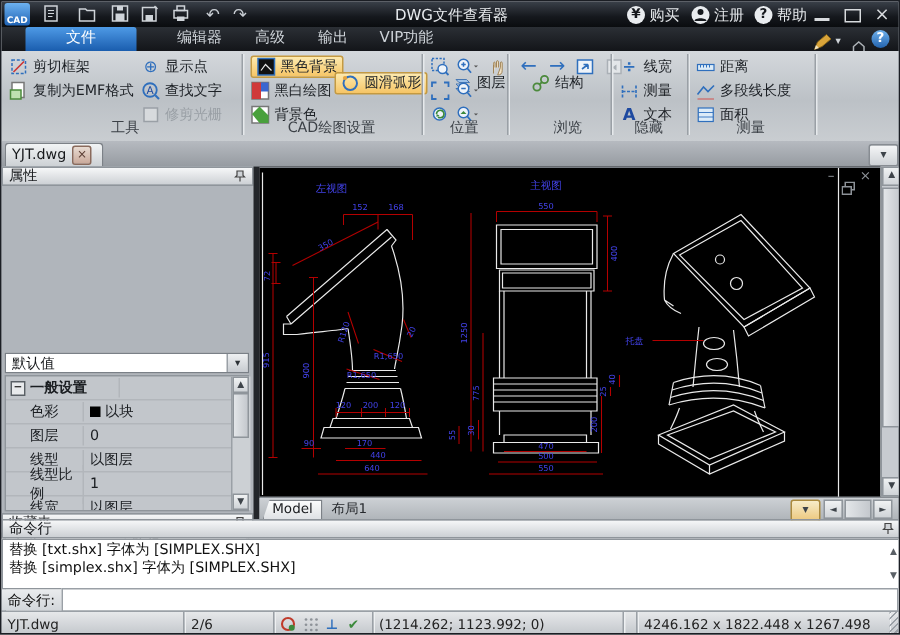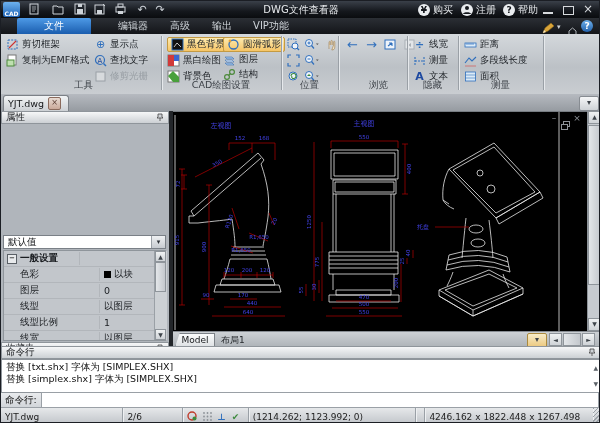--- a/index.html
+++ b/index.html
@@ -48,21 +48,21 @@
   
   .phead{height:13px;background:linear-gradient(#f6f7f8,#ccd0d4);border:1px solid #8f959b;
     font-size:9.5px;color:#17191c;display:flex;align-items:center;padding:0 4px;justify-content:space-between;box-sizing:border-box;}
   #combo{left:2px;top:124px;width:163px;height:14px;background:#fff;border:1px solid #7a8087;
     font-size:9.5px;color:#16181b;display:flex;align-items:center;justify-content:space-between;
     padding-left:4px;box-sizing:border-box;}
   #combo .drop{width:13px;height:12px;background:linear-gradient(#eef0f2,#c7cbd0);border-left:1px solid #9aa0a6;
     font-size:7px;text-align:center;line-height:12px;color:#2c3136;}
   #propgrid{left:2px;top:139px;width:163px;height:91px;background:#c2c6cb;border:1px solid #8f959b;box-sizing:border-box;overflow:hidden;}
   .prow{height:15px;display:flex;font-size:9.5px;color:#1a1d21;border-bottom:1px solid #b2b6bb;align-items:center;}
-  .prow .nm{width:96px;padding-left:16px;box-sizing:border-box;border-right:1px solid #b2b6bb;}
+  .prow .nm{width:52px;padding-left:16px;box-sizing:border-box;border-right:1px solid #b2b6bb;}
   .prow .vl{flex:1;padding-left:4px;display:flex;align-items:center;gap:3px;}
   .prow.group .nm{padding-left:3px;font-weight:bold;width:76px;display:flex;align-items:center;gap:3px;}
   .collapse-box{width:8px;height:8px;border:1px solid #5a6066;background:#e8eaec;font-size:7px;line-height:7px;text-align:center;color:#222;}
   .swatch{width:7px;height:7px;background:#000;display:inline-block;}
   .vscroll{background:#ccd0d4;border-left:1px solid #9aa0a6;}
   .sarrow{width:11px;height:11px;background:linear-gradient(#f0f2f3,#cfd3d7);border:1px solid #8f959b;
     font-size:6px;text-align:center;line-height:10px;color:#3e444a;box-sizing:border-box;}
   .sthumb{background:linear-gradient(90deg,#e3e6e9,#c4c8cd);border:1px solid #8f959b;box-sizing:border-box;}
   #favlist{left:2px;top:258px;width:163px;height:83px;background:#fdfdfd;border:1px solid #8f959b;box-sizing:border-box;}
   #favcols{left:2px;top:245px;width:163px;height:13px;display:flex;font-size:9.5px;color:#26292d;
@@ -227,21 +227,21 @@
         <span>黑白绘图</span>
         </div>
       <div class="rbtn">
         <span class="ric"><svg width="13" height="13" viewBox="0 0 13 13">
               <rect x="1" y="1" width="11" height="11" fill="#fff" stroke="#777"></rect>
               <path d="M1 6l5-5 6 6v5H6z" fill="#49a03c"></path>
             </svg></span>
         <span>背景色</span>
         </div>
     </div>
-    <div class="abs" style="left:222px;top:3px;display:flex;flex-direction:column;gap:0">
+    <div class="abs" style="left:222px;top:14px;display:flex;flex-direction:row;gap:17px">
       <div class="rbtn hl">
         <span class="ric"><svg width="13" height="13" viewBox="0 0 13 13">
               <circle cx="6.5" cy="6.5" r="4.5" fill="none" stroke="#2f6fbd" stroke-width="1.3"></circle>
               <circle cx="3" cy="3" r="1.4" fill="#e7a33a"></circle>
             </svg></span>
         <span>圆滑弧形</span>
         </div>
       <div class="rbtn">
         <span class="ric"><svg width="13" height="13" viewBox="0 0 13 13">
               <path d="M2 4h7l2 2H4z" fill="#9fc2e8" stroke="#3c6fae" stroke-width=".6"></path>

